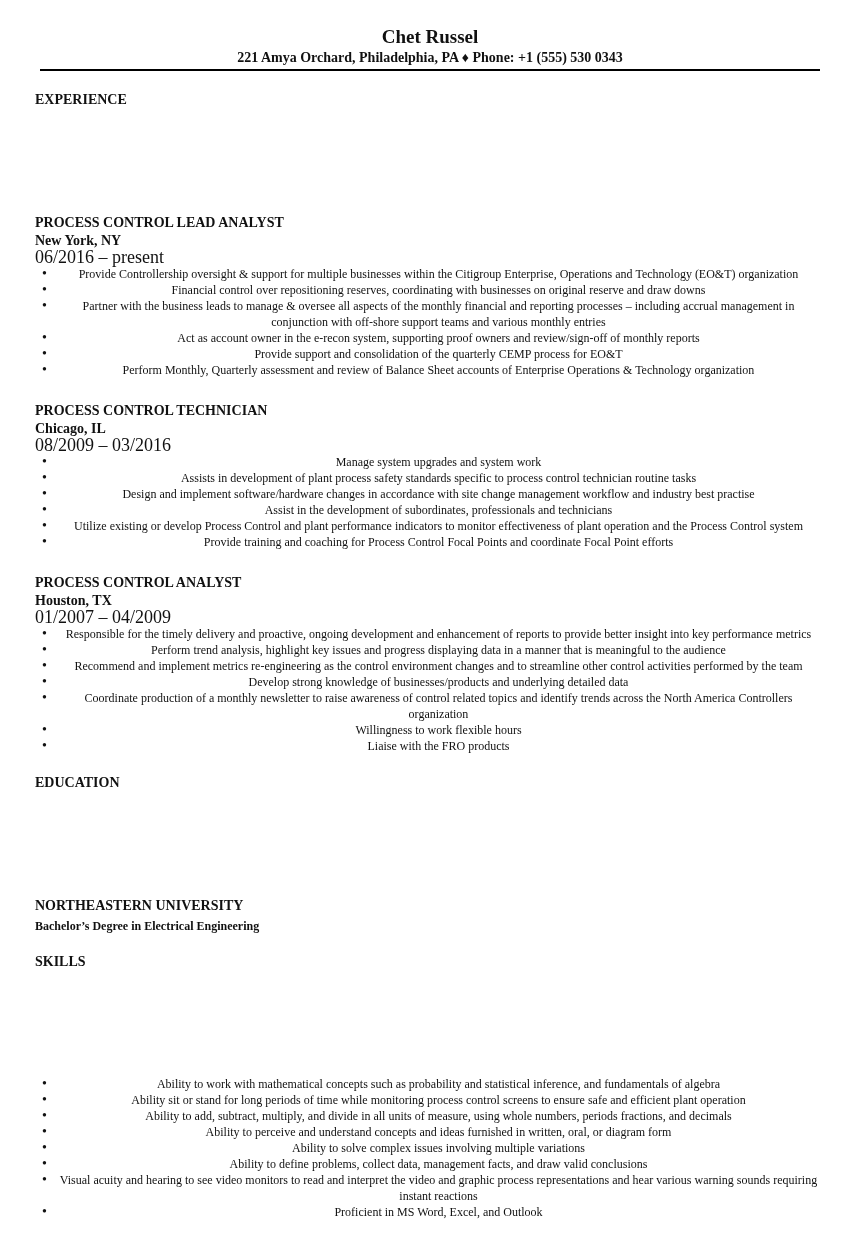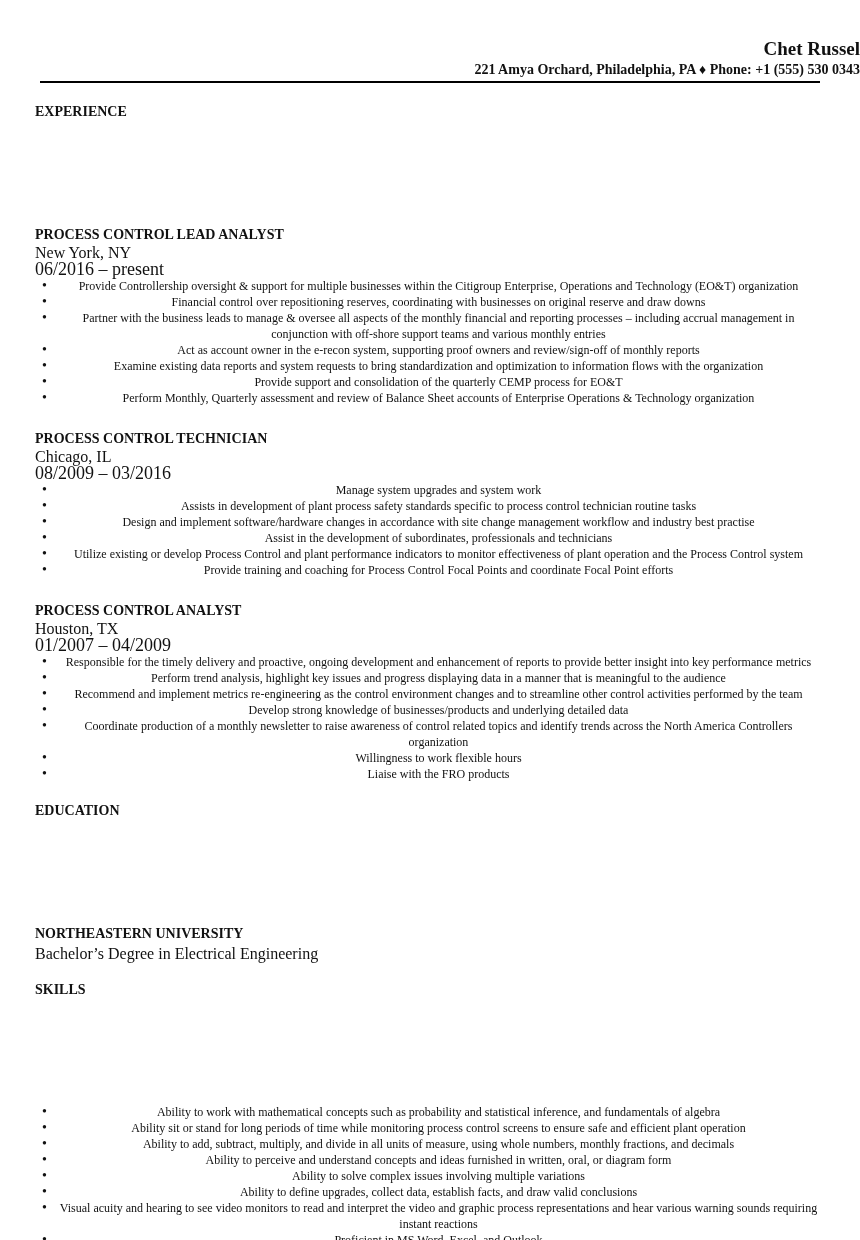--- a/index.html
+++ b/index.html
@@ -1,42 +1,42 @@
 <!DOCTYPE html>
 <html><head>
 <meta charset="utf-8">
 <style>
   html, body { margin: 0; padding: 0; background: #ffffff; }
   body {
     width: 860px; height: 1240px; overflow: hidden; position: relative;
     font-family: "Liberation Serif", "DejaVu Serif", serif;
     color: #111111;
   }
-  .header { text-align: right; padding-top: 37px; }
+  .header { text-align: center; padding-top: 25px; }
   .name { font-size: 19px; font-weight: bold; line-height: 24px; }
   .contact { font-size: 14px; font-weight: bold; line-height: 18px; }
   .rule { margin: 2px 40px 0 40px; border-top: 2px solid #000000; }
   .section { position: relative; display: flex; padding-left: 35px; flex-direction: column; }
   .section-label {
     width: 123px; flex: 0 0 123px; font-size: 14px; font-weight: bold; line-height: 18px;
   }
   .section-body { flex: 1; padding-right: 40px; }
   .job-title { font-size: 14px; font-weight: bold; line-height: 18px; }
-  .job-loc { font-size: 16px; font-weight: normal; line-height: 17px; }
+  .job-loc { font-size: 14px; font-weight: bold; line-height: 17px; }
   .job-date { font-size: 18px; line-height: 17px; }
   ul { margin: 0; padding: 0; list-style: none; }
   li {
     position: relative; padding-left: 22px; font-size: 12px; line-height: 16px; text-align: center;
   }
   li::before {
     content: "\2022"; position: absolute; left: 7px; top: 0; font-size: 14px;
   }
   .job { margin-bottom: 24px; }
   .edu-school { font-size: 14px; font-weight: bold; line-height: 18px; }
-  .edu-degree { font-size: 16px; font-weight: normal; line-height: 18px; margin-top: 2px; }
+  .edu-degree { font-size: 12px; font-weight: bold; line-height: 18px; margin-top: 2px; }
 </style>
 </head>
 <body>
 
 <div class="header">
   <div class="name">Chet Russel</div>
   <div class="contact">221 Amya Orchard, Philadelphia, PA ♦ Phone: +1 (555) 530 0343</div>
 </div>
 <div class="rule"></div>
 
@@ -45,21 +45,20 @@
   <div class="section-body" id="jobs">
       <div class="job">
         <div class="job-title">PROCESS CONTROL LEAD ANALYST</div>
         <div class="job-loc">New York, NY</div>
         <div class="job-date">06/2016 – present</div>
         <ul>
           <li>Provide Controllership oversight &amp; support for multiple businesses within the Citigroup Enterprise, Operations and Technology (EO&amp;T) organization</li>
           <li>Financial control over repositioning reserves, coordinating with businesses on original reserve and draw downs</li>
           <li>Partner with the business leads to manage &amp; oversee all aspects of the monthly financial and reporting processes – including accrual management in conjunction with off-shore support teams and various monthly entries</li>
           <li>Act as account owner in the e-recon system, supporting proof owners and review/sign-off of monthly reports</li>
-          <li>Examine existing data reports and system requests to bring standardization and optimization to information flows with the organization</li>
           <li>Provide support and consolidation of the quarterly CEMP process for EO&amp;T</li>
           <li>Perform Monthly, Quarterly assessment and review of Balance Sheet accounts of Enterprise Operations &amp; Technology organization</li>
         </ul>
       </div>
       <div class="job">
         <div class="job-title">PROCESS CONTROL TECHNICIAN</div>
         <div class="job-loc">Chicago, IL</div>
         <div class="job-date">08/2009 – 03/2016</div>
         <ul>
           <li>Manage system upgrades and system work</li>
@@ -94,21 +93,21 @@
     <div class="edu-degree">Bachelor’s Degree in Electrical Engineering</div>
   </div>
 </div>
 
 <div class="section" style="margin-top:18px;">
   <div class="section-label">SKILLS</div>
   <div class="section-body">
     <ul id="skills-list">
         <li>Ability to work with mathematical concepts such as probability and statistical inference, and fundamentals of algebra</li>
         <li>Ability sit or stand for long periods of time while monitoring process control screens to ensure safe and efficient plant operation</li>
-        <li>Ability to add, subtract, multiply, and divide in all units of measure, using whole numbers, monthly fractions, and decimals</li>
+        <li>Ability to add, subtract, multiply, and divide in all units of measure, using whole numbers, periods fractions, and decimals</li>
         <li>Ability to perceive and understand concepts and ideas furnished in written, oral, or diagram form</li>
         <li>Ability to solve complex issues involving multiple variations</li>
-        <li>Ability to define upgrades, collect data, establish facts, and draw valid conclusions</li>
+        <li>Ability to define problems, collect data, management facts, and draw valid conclusions</li>
         <li>Visual acuity and hearing to see video monitors to read and interpret the video and graphic process representations and hear various warning sounds requiring instant reactions</li>
         <li>Proficient in MS Word, Excel, and Outlook</li>
       </ul>
   </div>
 </div>
 
 </body></html>

